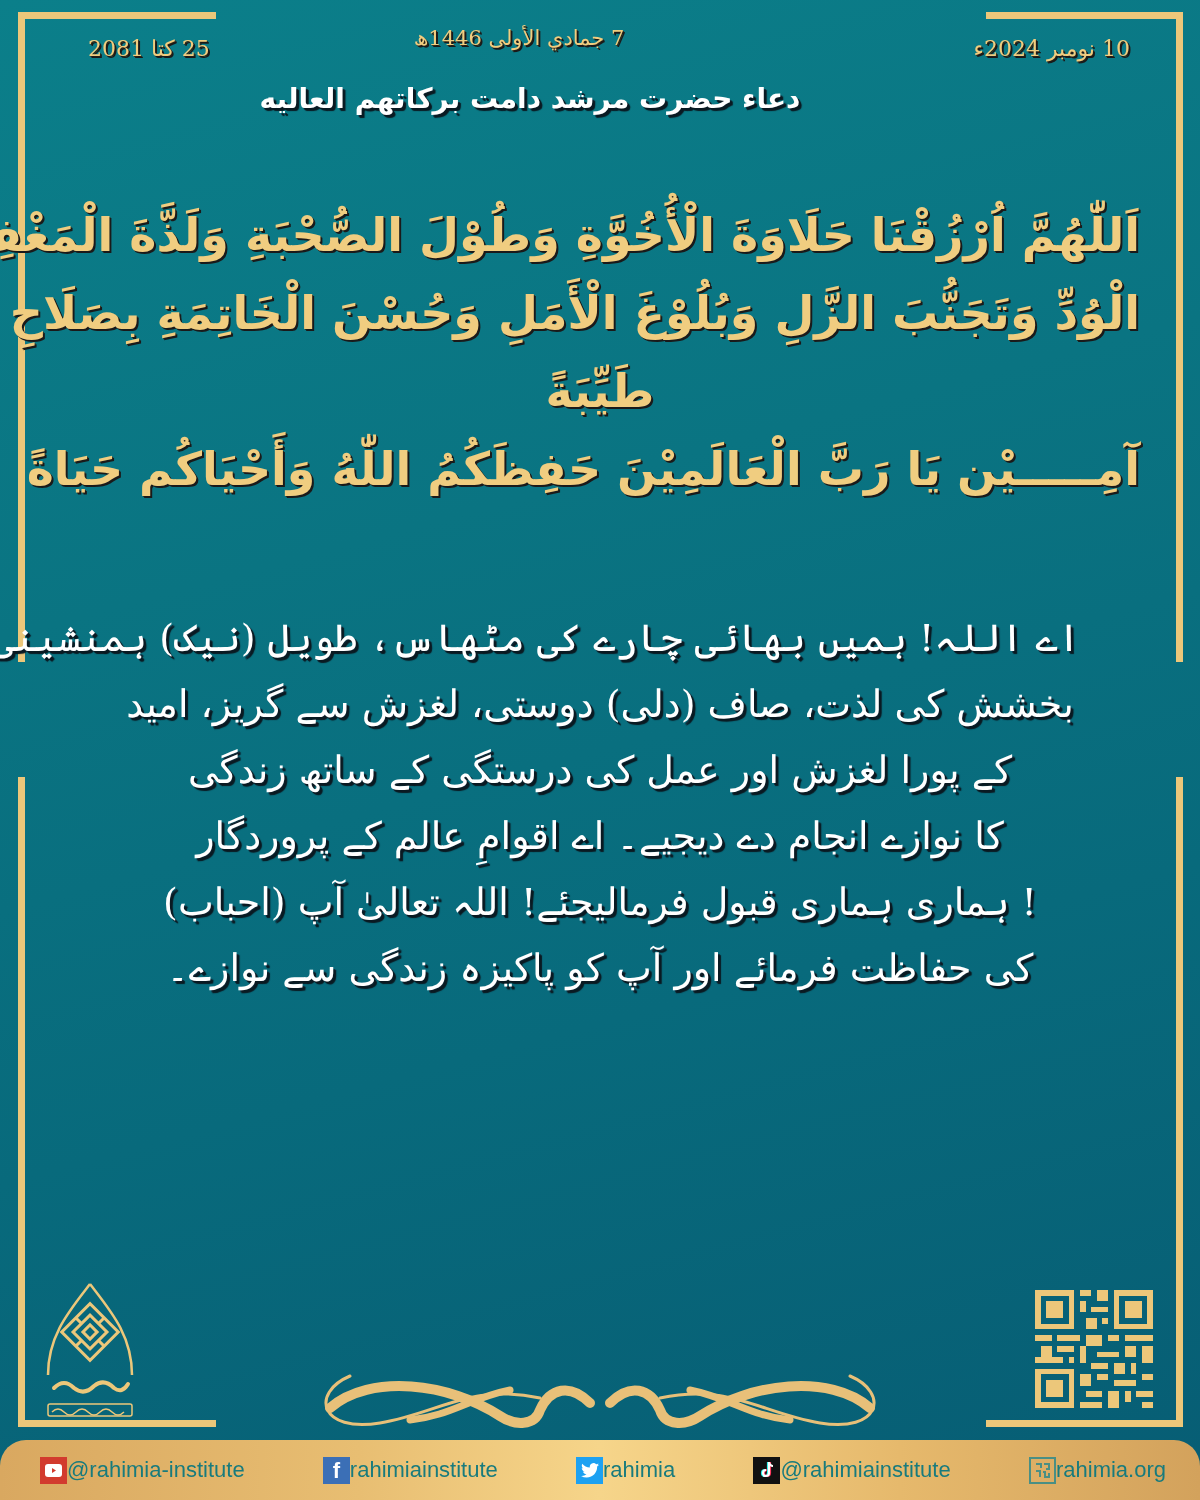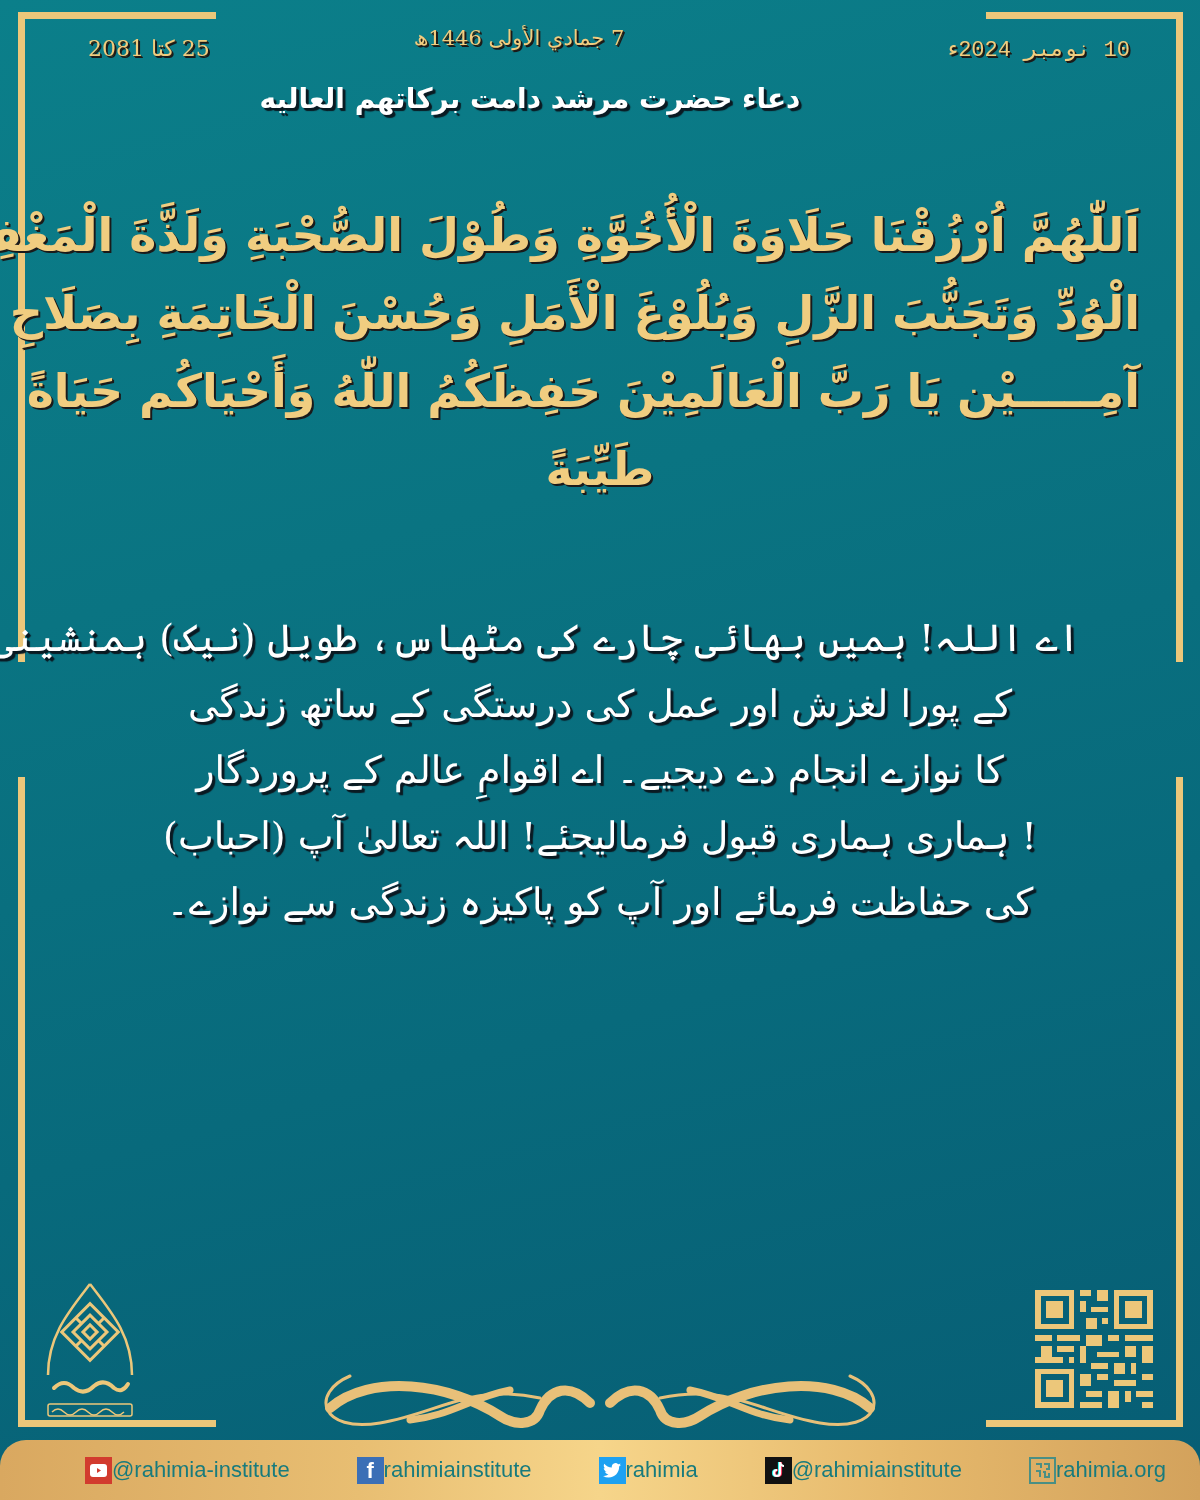--- a/index.html
+++ b/index.html
@@ -15,21 +15,21 @@
   }
   .white-text {
     color: #ffffff;
     text-shadow: 3px 3px 1px #0a1a22, 2px 2px 0 #153040;
   }
   .header-date {
     position: absolute; top: 36px; font-family: "DejaVu Serif", serif;
     font-size: 22px; direction: rtl;
   }
   #hijri { top: 26px; left: 0; width: 1038px; text-align: center; font-size: 21px; }
-  #gregorian { right: 70px; font-family: Liberation Mono, monospace; }
+  #gregorian { right: 70px; }
   #bikrami { left: 88px; }
   #title {
     position: absolute; top: 82px; left: 0; width: 1060px; text-align: center;
     font-size: 28px; font-weight: bold; direction: rtl;
   }
   .arabic-block {
     position: absolute; top: 196px; left: 60px; width: 1080px;
     direction: rtl; text-align: center;
     font-family: "DejaVu Sans", sans-serif; font-weight: bold;
     font-size: 46px; line-height: 78px;
@@ -47,21 +47,21 @@
   .ornament { position: absolute; left: 300px; top: 1368px; width: 600px; height: 70px; }
   .footer {
     position: absolute; left: 0; top: 1440px; width: 1200px; height: 60px;
     background: linear-gradient(90deg, #d9a860 0%, #e8be72 30%, #f6d58a 50%, #e6b96c 75%, #d3a25c 100%);
     border-radius: 26px 26px 0 0;
   }
   .footer-items {
     position: absolute; top: 14px; left: 40px; right: 34px; height: 32px;
     display: flex; align-items: center; justify-content: space-between;
   }
-  .social { display: flex; align-items: center; gap: 0; margin-left: 45px; }
+  .social { display: flex; align-items: center; gap: 0; }
   .social-icon {
     width: 27px; height: 27px; display: flex; align-items: center; justify-content: center;
     color: #fff; font-weight: bold; font-family: "Liberation Sans", sans-serif;
   }
   .social-label {
     color: #187b7d; font-family: "Liberation Sans", sans-serif; font-size: 22px;
   }
   .yt { background: #d23b2e; }
   .fb { background: #3b6fb6; font-size: 22px; align-items: flex-end; }
   .tw { background: #1da1f2; }
@@ -82,26 +82,27 @@
 <div class="frame-bar" style="left:986px;top:1420px;width:197px;height:7px;"></div>
 
 <div id="hijri" class="header-date gold-text">7 جمادي الأولى 1446ھ</div>
 <div id="gregorian" class="header-date gold-text">10 نومبر 2024ء</div>
 <div id="bikrami" class="header-date gold-text">25 کتا 2081</div>
 <div id="title" class="white-text">دعاء حضرت مرشد دامت بركاتهم العاليه</div>
 
 <div class="arabic-block gold-text">
   <span class="arabic-line">اَللّٰهُمَّ اُرْزُقْنَا حَلَاوَةَ الْأُخُوَّةِ وَطُوْلَ الصُّحْبَةِ وَلَذَّةَ الْمَغْفِرَةِ وَصَفَاءَ</span>
   <span class="arabic-line">الْوُدِّ وَتَجَنُّبَ الزَّلِ وَبُلُوْغَ الْأَمَلِ وَحُسْنَ الْخَاتِمَةِ بِصَلَاحِ الْعَمَلِ</span>
+  <span class="arabic-line">طَيِّبَةً</span>
   <span class="arabic-line">آمِـــــيْن يَا رَبَّ الْعَالَمِيْنَ حَفِظَكُمُ اللّٰهُ وَأَحْيَاكُم حَيَاةً</span>
-  <span class="arabic-line">طَيِّبَةً</span>
 </div>
 
 <div class="urdu-block white-text">
   <span class="urdu-line">اے اللہ! ہمیں بھائی چارے کی مٹھاس، طویل (نیک) ہمنشینی،</span>
+  <span class="urdu-line">بخشش کی لذت، صاف (دلی) دوستی، لغزش سے گریز، امید</span>
   <span class="urdu-line">کے پورا لغزش اور عمل کی درستگی کے ساتھ زندگی</span>
   <span class="urdu-line">کا نوازے انجام دے دیجیے۔ اے اقوامِ عالم کے پروردگار</span>
   <span class="urdu-line">! ہماری ہماری قبول فرمالیجئے! اللہ تعالیٰ آپ (احباب)</span>
   <span class="urdu-line">کی حفاظت فرمائے اور آپ کو پاکیزہ زندگی سے نوازے۔</span>
 </div>
 
 <svg class="logo" viewBox="0 0 100 150">
   <path d="M50 4 C 30 30, 8 55, 8 95" fill="none" stroke="#ecc77a" stroke-width="2.5"></path>
   <path d="M50 4 C 70 30, 92 55, 92 95" fill="none" stroke="#ecc77a" stroke-width="2.5"></path>
   <g transform="translate(50,52) rotate(45)" fill="none" stroke="#ecc77a" stroke-width="3">

